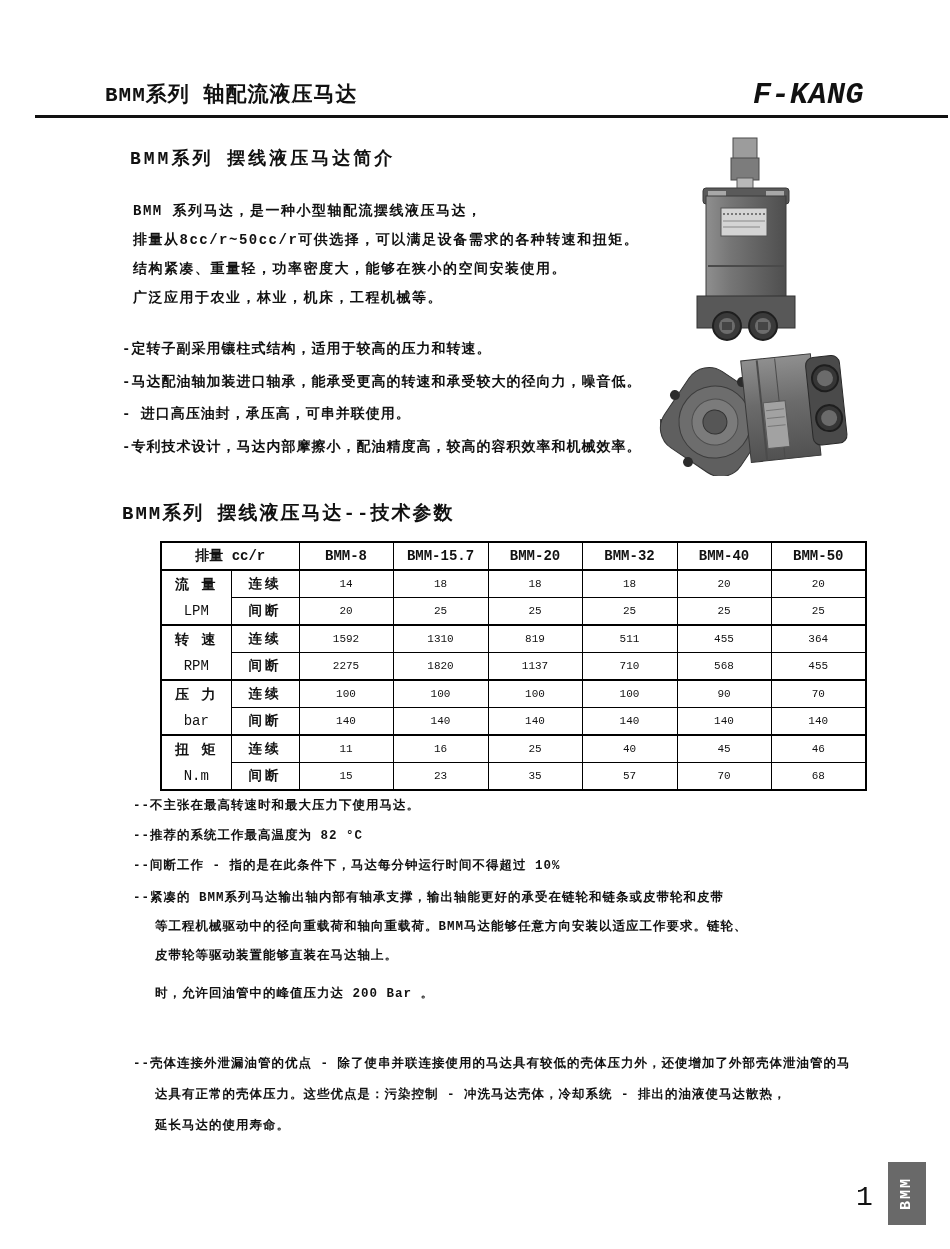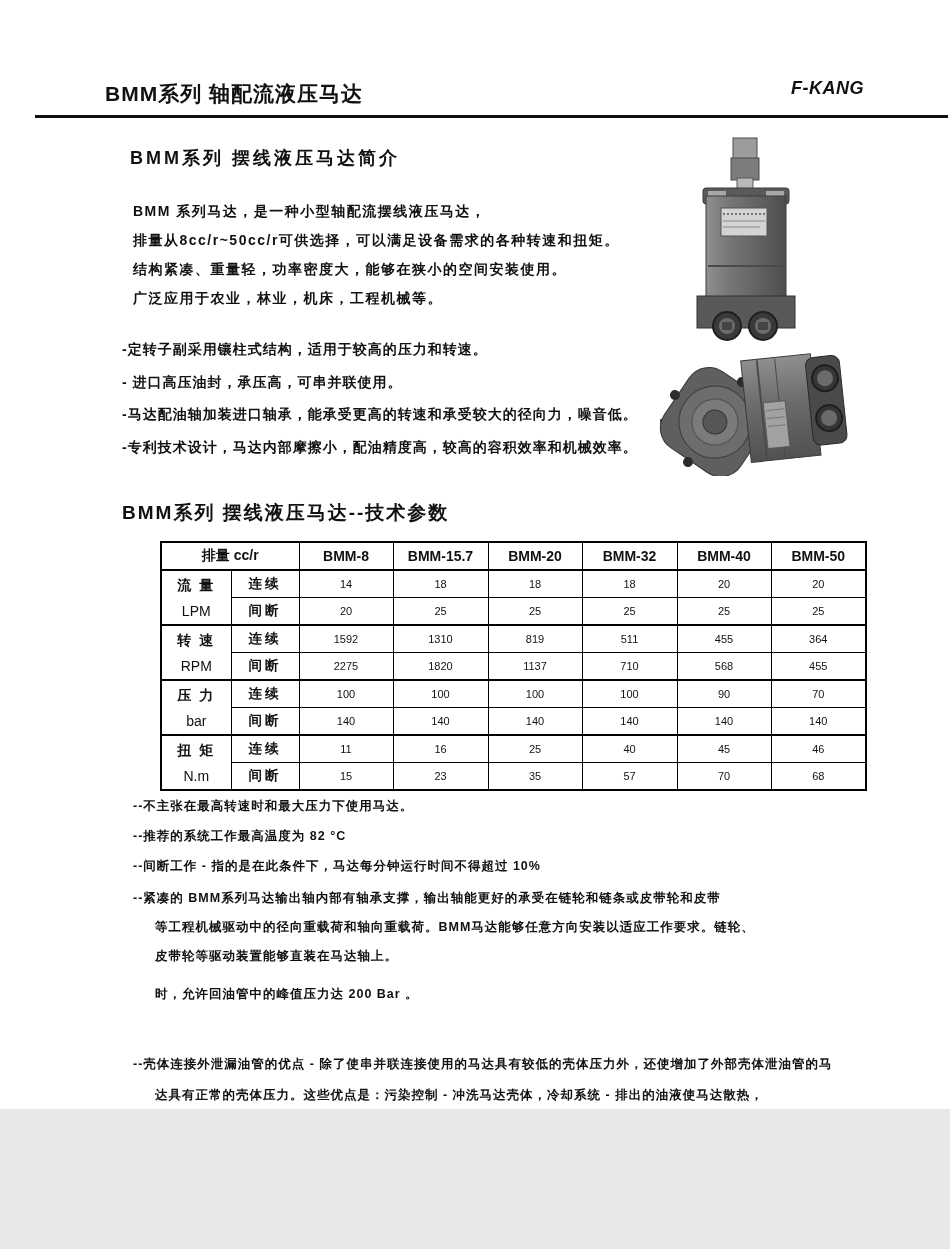--- a/index.html
+++ b/index.html
@@ -1,24 +1,24 @@
 <!DOCTYPE html>
 <html><head>
 <meta charset="utf-8">
 <style>
   html,body{margin:0;padding:0;background:#e8e8e8;}
   .page{
-    position:relative;width:950px;height:1109px;margin:0 auto;
+    position:relative;width:950px;height:1249px;margin:0 auto;
     background:#ffffff;overflow:hidden;color:#111;
-    font-family:Liberation Sans, sans-serif;
+    font-family:Liberation Mono, monospace;
   }
   .abs{position:absolute;}
   
   .hdr-title{left:105px;top:80px;font-size:21px;font-weight:700;letter-spacing:1px;white-space:nowrap;}
-  .hdr-brand{right:86px;top:78px;font-size:18px;font-weight:700;font-style:italic;letter-spacing:.5px;}
+  .hdr-brand{right:86px;top:78px;font-size:30px;font-weight:700;font-style:italic;letter-spacing:.5px;}
   .hdr-rule{left:35px;top:115px;width:913px;height:3px;background:#111;}
   
   .intro-title{left:130px;top:146px;font-size:18px;font-weight:700;letter-spacing:3px;white-space:nowrap;}
   .intro-para{left:133px;top:197px;font-size:14px;font-weight:700;line-height:29px;letter-spacing:1.5px;}
   .intro-para div{white-space:nowrap;}
   .bullets{left:122px;top:333px;font-size:14px;font-weight:700;line-height:32.5px;letter-spacing:1px;}
   .bullets div{white-space:nowrap;}
   
   .specs-title{left:122px;top:500px;font-size:19px;font-weight:700;letter-spacing:2px;white-space:nowrap;}
   table.spec{
@@ -63,22 +63,22 @@
 
   <div class="abs intro-para">
     <div>BMM 系列马达，是一种小型轴配流摆线液压马达，</div>
     <div>排量从8cc/r~50cc/r可供选择，可以满足设备需求的各种转速和扭矩。</div>
     <div>结构紧凑、重量轻，功率密度大，能够在狭小的空间安装使用。</div>
     <div>广泛应用于农业，林业，机床，工程机械等。</div>
   </div>
 
   <div class="abs bullets">
     <div>-定转子副采用镶柱式结构，适用于较高的压力和转速。</div>
+    <div>-马达配油轴加装进口轴承，能承受更高的转速和承受较大的径向力，噪音低。</div>
     <div>- 进口高压油封，承压高，可串并联使用。</div>
-    <div>-马达配油轴加装进口轴承，能承受更高的转速和承受较大的径向力，噪音低。</div>
     <div>-专利技术设计，马达内部摩擦小，配油精度高，较高的容积效率和机械效率。</div>
   </div>
 
   <svg class="abs" style="left:690px;top:136px;" width="112" height="212" viewBox="0 0 112 212">
     <defs>
       <linearGradient id="gv" x1="0" y1="0" x2="1" y2="0">
         <stop offset="0" stop-color="#8f8f8f"></stop>
           <stop offset="0.3" stop-color="#767676"></stop>
         <stop offset="1" stop-color="#4e4e4e"></stop>
       </linearGradient>

